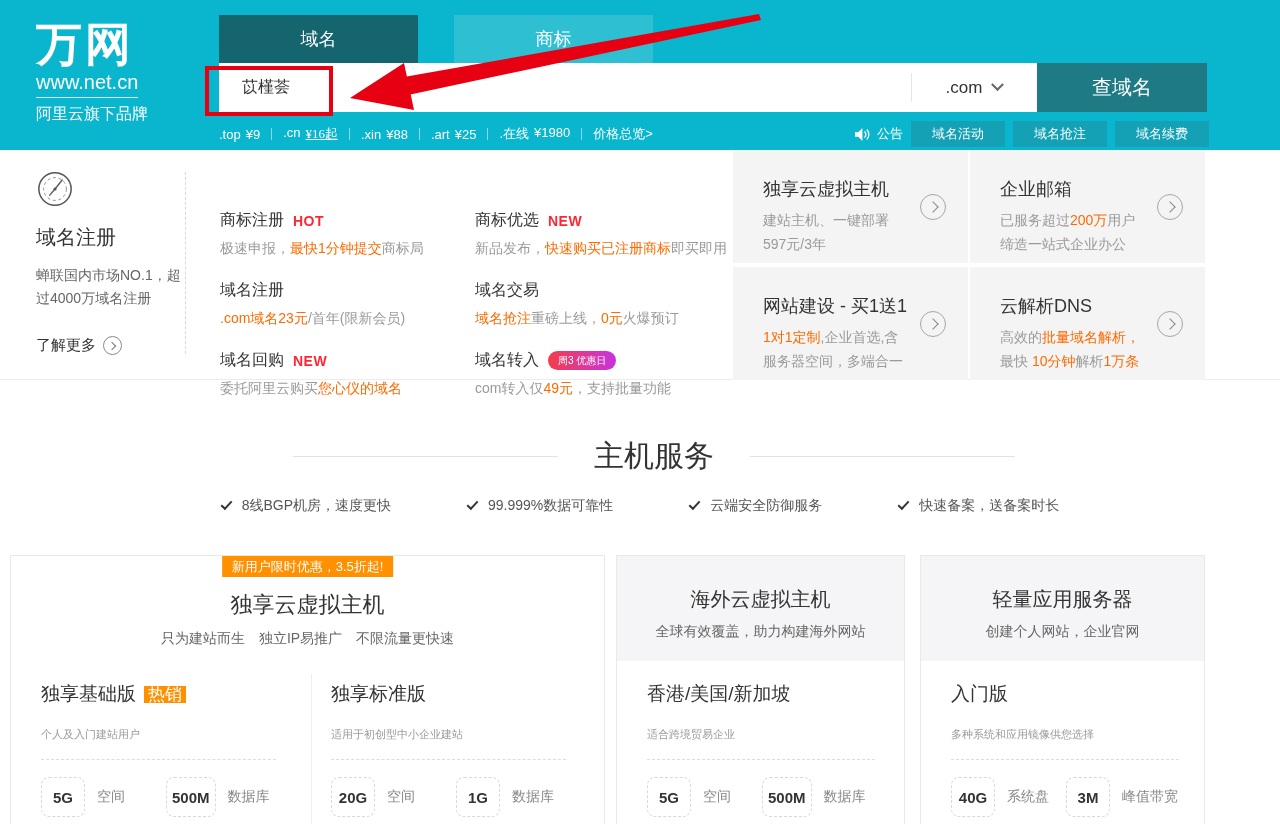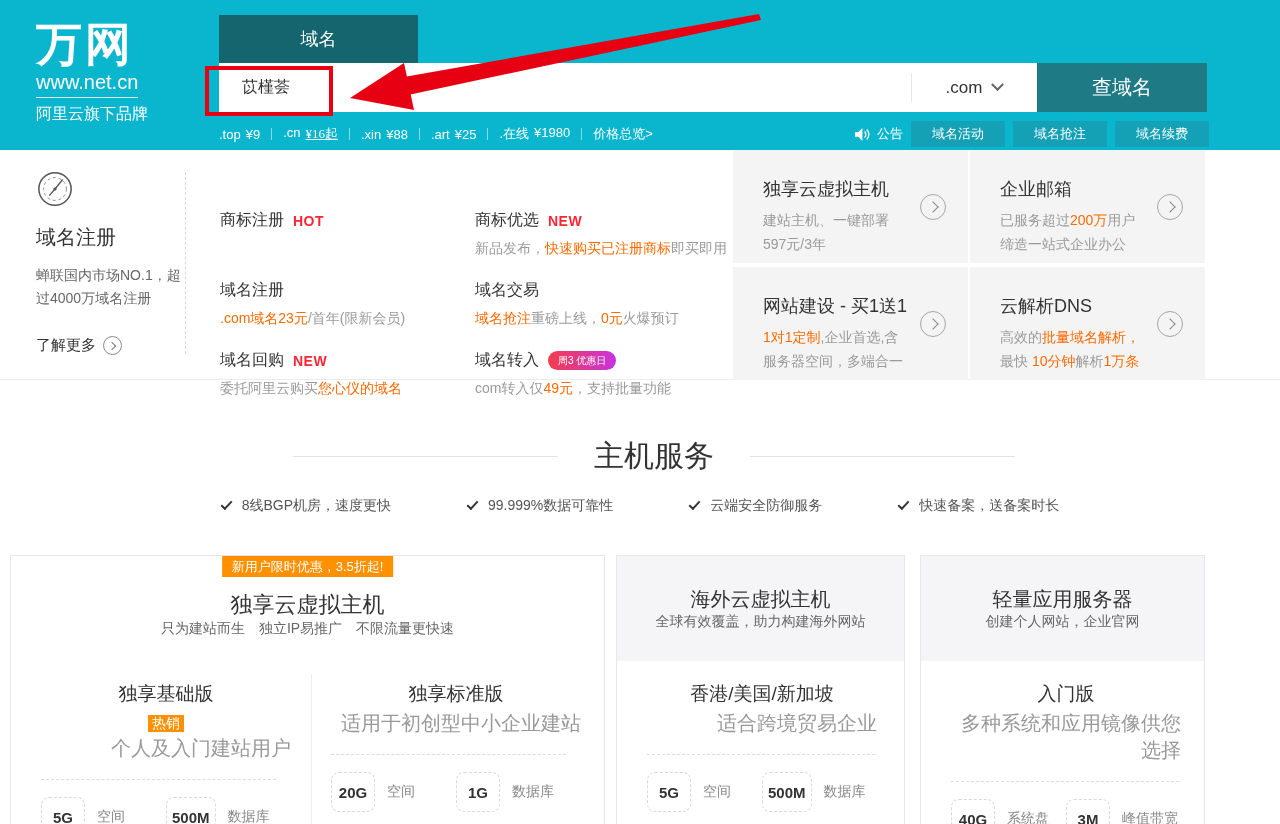--- a/index.html
+++ b/index.html
@@ -108,27 +108,27 @@
   #pc0 { left:10px;  width:595px; }
   #pc1 { left:616px; width:289px; }
   #pc2 { left:920px; width:285px; }
   .pcard-head { height:105px; text-align:center; position:relative; padding-top:30px; }
   .pcard-head.gray { background:#f5f5f7; }
   #pc0 .pcard-head { padding-top:34px; }
   .ribbon { position:absolute; top:0; left:50%; transform:translateX(-50%);
             background:#ff9000; color:#fff; font-size:13px; line-height:21px;
             padding:0 10px; white-space:nowrap; }
   .pcard-title { font-size:22px; color:#333; }
-  .pcard-sub { font-size:14px; color:#666; }
+  .pcard-sub { font-size:14px; color:#666; margin-top:10px; }
   .plan { position:absolute; top:125px; width:250px; }
   .plan-div { position:absolute; left:300px; top:118px; height:300px; border-left:1px solid #eee; }
-  .plan-name { font-size:19px; color:#333; display:flex; align-items:center; gap:8px;flex-direction:column; }
-  .badge-hot { background:#ff9000; color:#fff; font-size:14px; line-height:17px;
+  .plan-name { font-size:19px; color:#333; display:flex; align-items:center; gap:8px; }
+  .badge-hot { background:#ff9000; color:#fff; font-size:17px; line-height:17px;
                padding:0 4px; flex:none; }
-  .plan-desc { font-size:20px; color:#999; margin-top:3px;text-align:right; }
+  .plan-desc { font-size:11px; color:#999; margin-top:20px; }
   .plan-dash { border-top:1px dashed #ddd; margin-top:17px; width:235px; }
   .specs { display:flex; margin-top:17px; }
   .spec { display:flex; align-items:center; gap:12px; width:135px; }
   .spec-box { min-width:44px; height:40px; border:1px dashed #d9d9d9; border-radius:8px;
               display:flex; align-items:center; justify-content:center; font-size:15px;
               font-weight:bold; color:#333; padding:0 5px; }
   .spec-label { font-size:14px; color:#888; white-space:nowrap; }
   .specs.ghost { margin-top:13px; }
 </style>
 </head>
@@ -138,20 +138,21 @@
 
   <header class="topbar">
     <div class="logo">
       <div class="logo-cn">万网</div>
       <div class="logo-url">www.net.cn</div>
       <div class="logo-tag">阿里云旗下品牌</div>
     </div>
 
     <div class="tabs">
       <div class="tab active">域名</div>
+      <div class="tab inactive">商标</div>
     </div>
 
     <div class="searchrow">
       <input class="search-input" value="苡槿荟" style="">
       <div class="tld">
         <span>.com</span>
         <span class="chev-down"></span>
       </div>
       <button class="search-btn">查域名</button>
     </div>
@@ -218,20 +219,23 @@
         <span>了解更多</span>
         <span class="circle-arrow"></span>
       </div>
     </div>
     <div class="vdash"></div>
 
     <div class="fitem" style="left:220px; top:20px;">
       <div class="fitem-title">
         <span>商标注册</span>
         <span class="tag-red">HOT</span>
+      </div>
+      <div class="fitem-desc">
+        <span>极速申报，</span><span class="o">最快1分钟提交</span><span>商标局</span>
       </div>
     </div>
     <div class="fitem" style="left:220px; top:90px;">
       <div class="fitem-title">
         <span>域名注册</span>
       </div>
       <div class="fitem-desc">
         <span></span><span class="o">.com域名23元</span><span>/首年(限新会员)</span>
       </div>
     </div>

